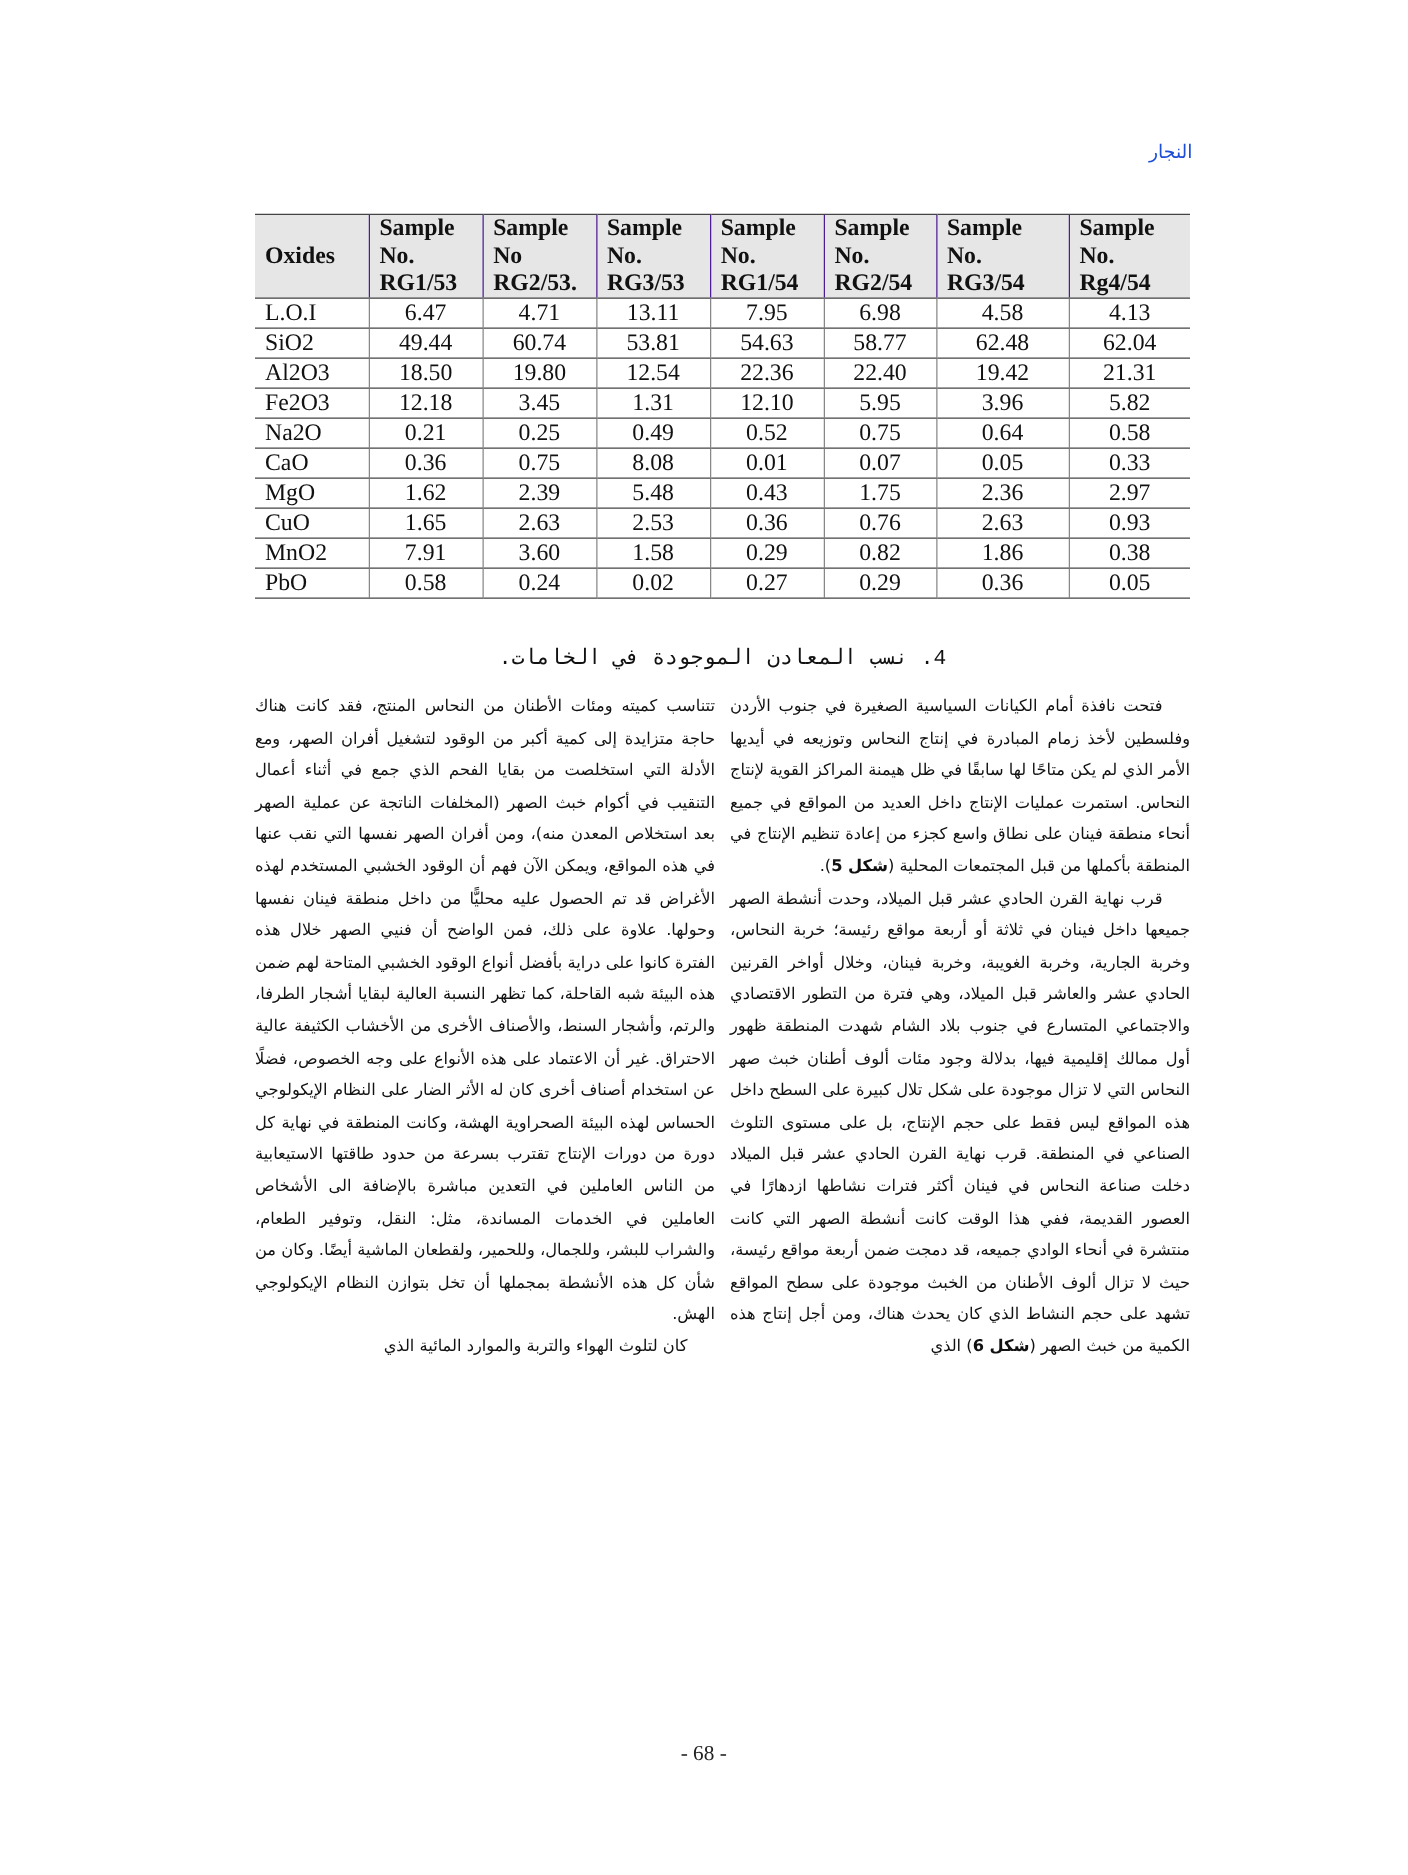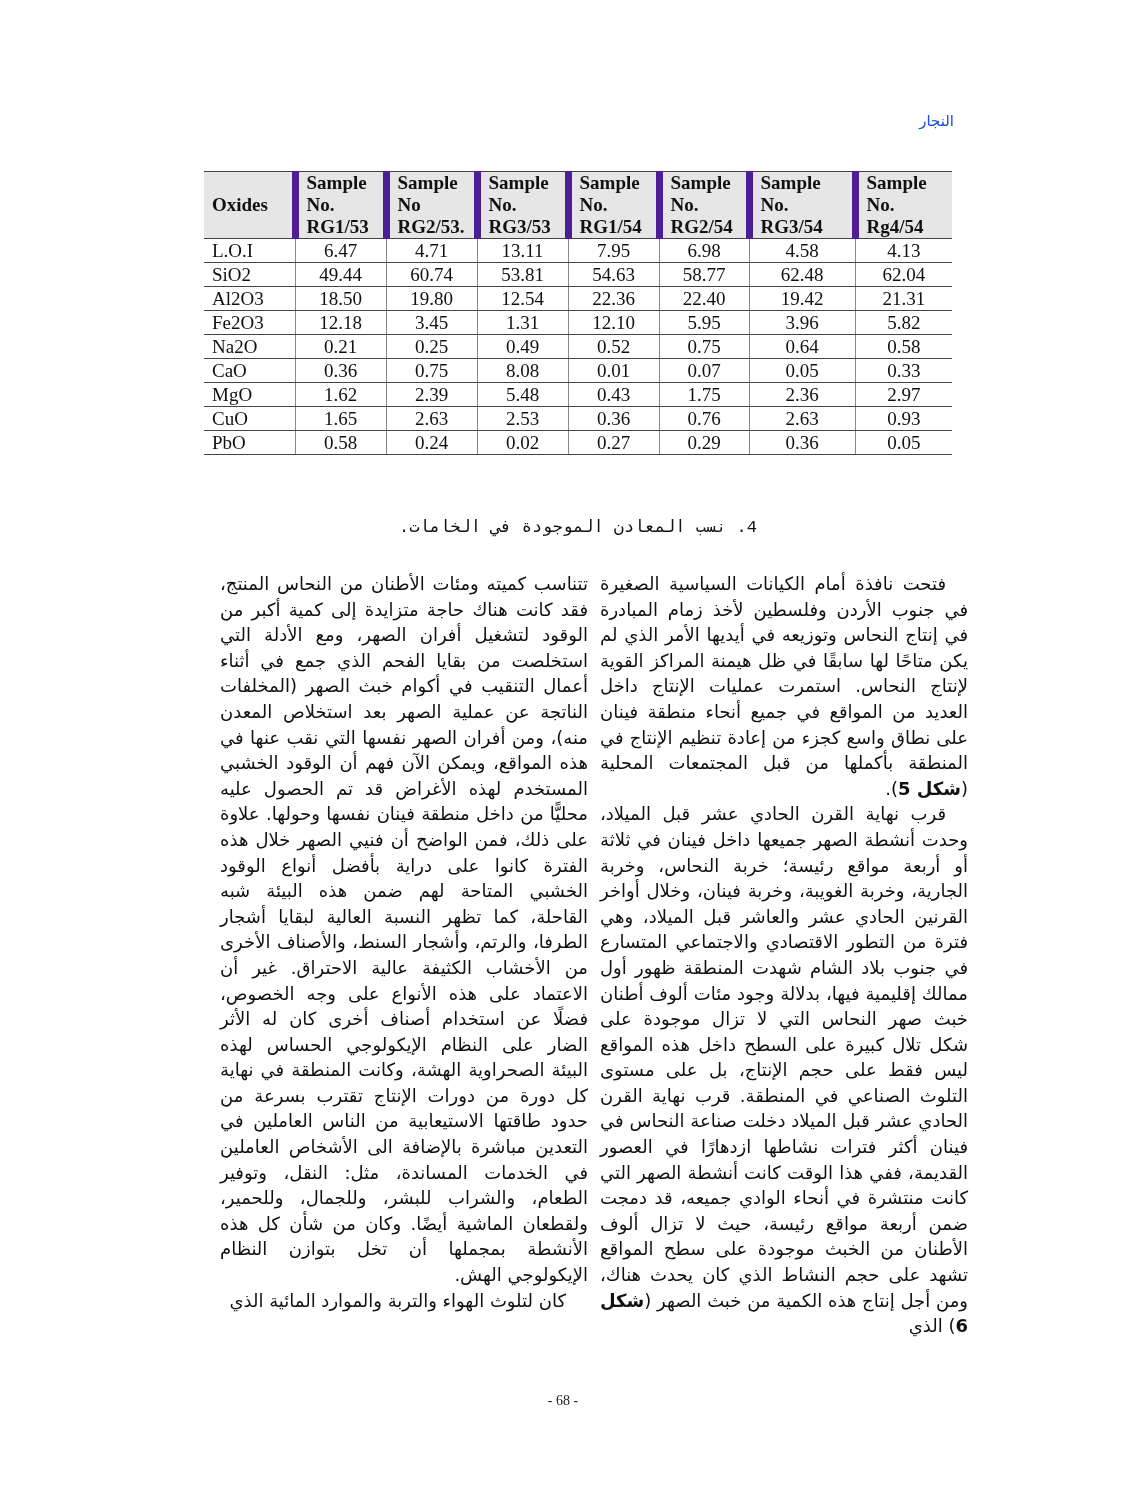--- a/index.html
+++ b/index.html
@@ -18,46 +18,46 @@
   table.oxides col.c1 { width: 91px; }
   table.oxides col.c2 { width: 91px; }
   table.oxides col.c3 { width: 91px; }
   table.oxides col.c4 { width: 91px; }
   table.oxides col.c5 { width: 90px; }
   table.oxides col.c6 { width: 106px; }
   table.oxides col.c7 { width: 97px; }
   table.oxides th {
     background: #e6e6e6; font-weight: bold; font-size: 19px; line-height: 22px;
     text-align: left; vertical-align: middle; padding: 0 8px;
-    border-left: 7px solid #4c1d95; border-top: 1px solid #444; border-bottom: 1px solid #444;
+    border-left: 1px solid #4c1d95; border-top: 1px solid #444; border-bottom: 1px solid #444;
     height: 64px;
   }
   table.oxides th:first-child { border-left: none; }
   table.oxides td {
     font-size: 19px; line-height: 22px; height: 23px; padding: 0 6px;
     text-align: center; border-left: 1px solid #888; border-bottom: 1px solid #444;
   }
   table.oxides td:first-child { text-align: left; border-left: none; padding-left: 8px; margin-left: 28px; }
   .caption {
     position: absolute; top: 516px; left: 204px; width: 748px; text-align: center;
     font-family: Liberation Mono, monospace; font-size: 17px; direction: rtl;
   }
   .col {
-    position: absolute; top: 571px; width: 368px;
-    font-family: "DejaVu Sans", sans-serif; font-size: 18px; line-height: 25.6px;
-    direction: rtl; text-align: justify; color: #111; margin-left: 16px;
+    position: absolute; top: 553px; width: 368px;
+    font-family: "DejaVu Sans", sans-serif; font-size: 13px; line-height: 25.6px;
+    direction: rtl; text-align: justify; color: #111;
   }
   .col.right { left: 584px; }
   .col.left { left: 204px; }
   .col p { margin: 0; text-indent: 22px; }
   .col p.noindent { text-indent: 0; }
   .col b { font-weight: bold; }
   .page-number {
     position: absolute; top: 1393px; left: 0; width: 1126px; text-align: center;
-    font-family: "Liberation Serif", serif; font-size: 14px; color: #222;
+    font-family: "Liberation Serif", serif; font-size: 17px; color: #222;
   }
 </style>
 </head>
 <body>
 
 <div class="running-head">النجار</div>
 
 <table class="oxides">
   <colgroup>
     <col class="c0">
@@ -186,20 +186,30 @@
         <td>CuO</td>
         <td>1.65</td>
         <td>2.63</td>
         <td>2.53</td>
         <td>0.36</td>
         <td>0.76</td>
         <td>2.63</td>
         <td>0.93</td>
       </tr>
       <tr>
+        <td>MnO2</td>
+        <td>7.91</td>
+        <td>3.60</td>
+        <td>1.58</td>
+        <td>0.29</td>
+        <td>0.82</td>
+        <td>1.86</td>
+        <td>0.38</td>
+      </tr>
+      <tr>
         <td>PbO</td>
         <td>0.58</td>
         <td>0.24</td>
         <td>0.02</td>
         <td>0.27</td>
         <td>0.29</td>
         <td>0.36</td>
         <td>0.05</td>
       </tr>
     </tbody>

